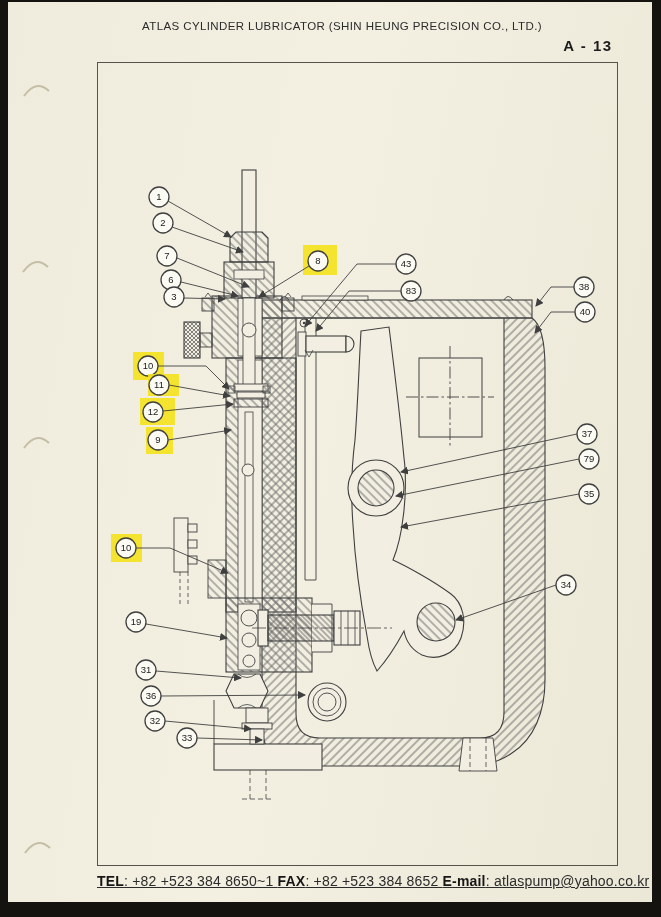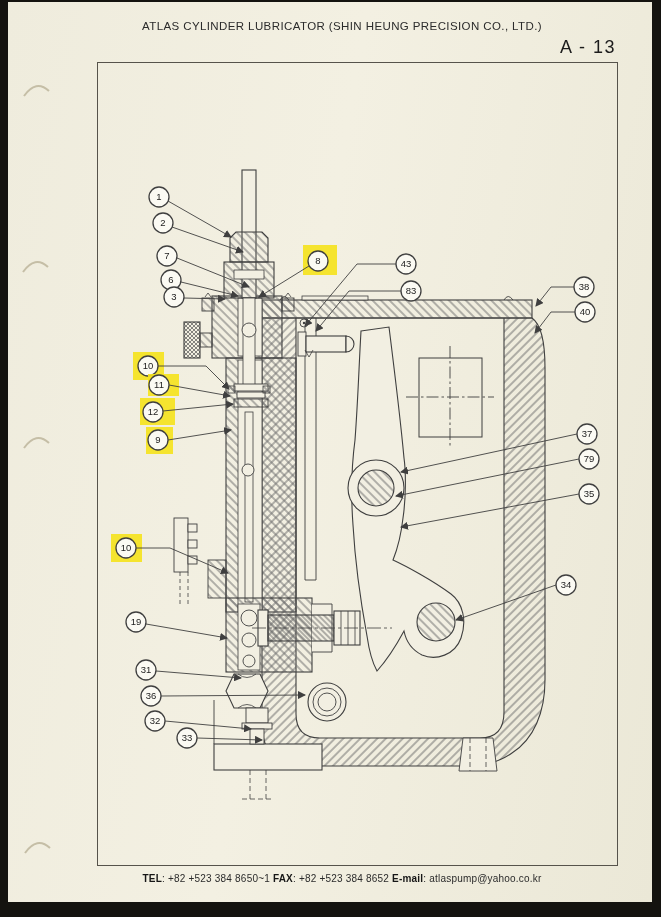--- a/index.html
+++ b/index.html
@@ -11,31 +11,31 @@
   .paper{
     position:absolute;left:8px;top:2px;width:644px;height:900px;
     background:linear-gradient(100deg,#efecdd 0%,#f3f0e2 45%,#ebe8d7 100%);
   }
   .header-title{
     position:absolute;left:97px;top:20px;width:490px;text-align:center;
     font-size:11.5px;letter-spacing:.4px;color:#2b2b2b;white-space:nowrap;
   }
   .page-number{
     position:absolute;left:550px;top:37px;width:76px;text-align:center;
-    font-weight:normal;font-size:18px;letter-spacing:1.5px;color:#1c1c1c;
+    font-weight:bold;font-size:15px;letter-spacing:1.5px;color:#1c1c1c;
   }
   .frame{
     position:absolute;left:97px;top:62px;width:521px;height:804px;
     border:1.5px solid #56534b;box-sizing:border-box;background:transparent;
   }
   #diagram-svg{position:absolute;left:97px;top:62px;}
   #punch-svg{position:absolute;left:0;top:0;}
   .footer{
     position:absolute;left:97px;top:873px;width:490px;text-align:center;
-    font-size:10px;color:#2b2b2b;white-space:nowrap;letter-spacing:.2px;
+    font-size:14px;color:#2b2b2b;white-space:nowrap;letter-spacing:.2px;text-decoration:underline;
   }
   .footer b{font-weight:bold;color:#161616;}
 </style>
 </head>
 <body>
 
 <div class="paper"></div>
 
 <svg id="punch-svg" width="661" height="917" viewBox="0 0 661 917">
   <g fill="none" stroke="#c5bea6" stroke-width="2">

